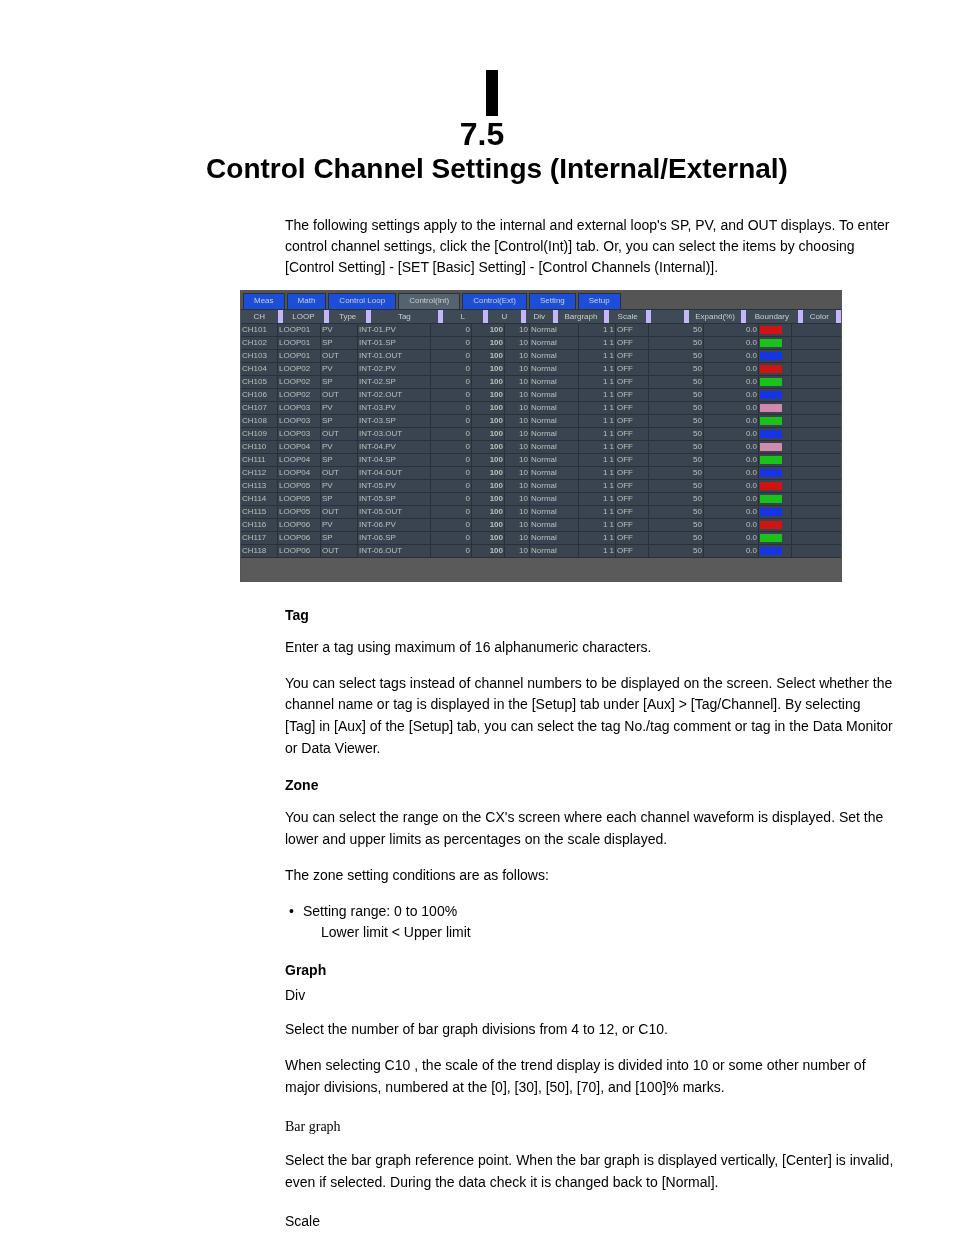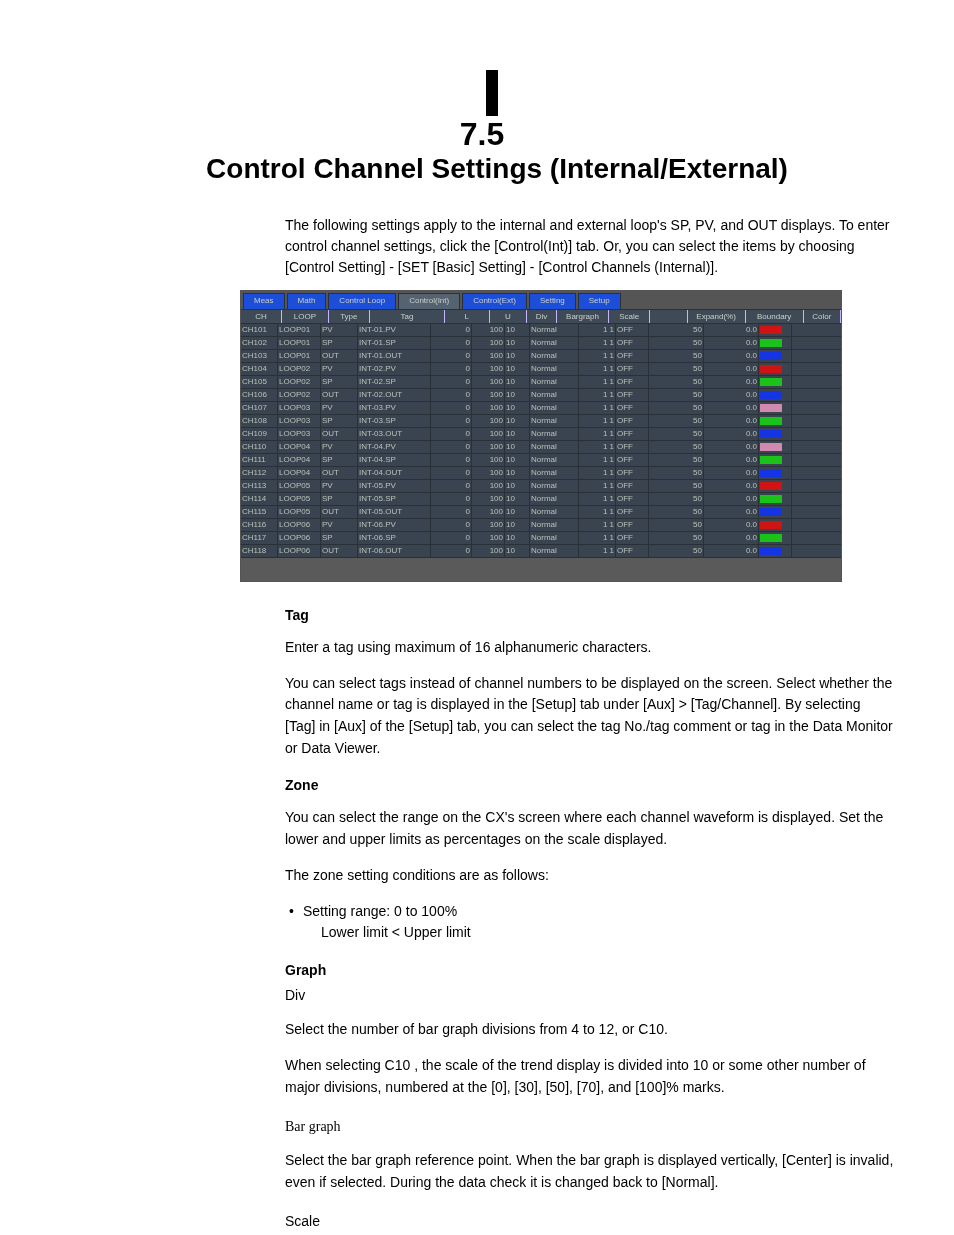--- a/index.html
+++ b/index.html
@@ -73,21 +73,21 @@
     display:flex;
     background:#3e4a56;
     color:#c8d0cc;
     font-size:8px;
     border-top:1px solid #2a3038;
     border-bottom:1px solid #2a3038;
   }
   .ss-headrow > div {
     padding:2px 4px;
     text-align:center;
-    border-right:1px solid #c4b5fd;
+    border-right:5px solid #c4b5fd;
   }
   .ss-hd-ch{width:34px;}
   .ss-hd-loop{width:40px;}
   .ss-hd-type{width:34px;}
   .ss-hd-tag{width:70px;}
   .ss-hd-l{width:38px;}
   .ss-hd-u{width:30px;}
   .ss-hd-div{width:22px;}
   .ss-hd-bar{width:46px;}
   .ss-hd-scale{width:34px;}
@@ -107,22 +107,22 @@
     padding:1px 1px;
     border-right:1px solid #2a3038;
     overflow:hidden;
     white-space:nowrap;
   }
   .ss-row .c-ch{width:34px;}
   .ss-row .c-loop{width:40px;}
   .ss-row .c-type{width:34px;}
   .ss-row .c-tag{width:70px;}
   .ss-row .c-l{width:38px;text-align:right;}
-  .ss-row .c-u{width:30px;text-align:right;}
-  .ss-row .c-div{width:22px;}
+  .ss-row .c-u{width:30px;text-align:right;font-weight:bold;}
+  .ss-row .c-div{width:22px;text-align:right;}
   .ss-row .c-bar{width:46px;}
   .ss-row .c-scale{width:34px;text-align:right;}
   .ss-row .c-onoff{width:30px;}
   .ss-row .c-exp{width:52px;text-align:right;}
   .ss-row .c-bnd{width:52px;text-align:right;}
   .ss-row .c-color{width:30px;}
   .colorbox{width:22px;height:8px;margin-top:1px;}
   .sub-heading {
     margin-left: 175px;
     font-size: 14px;

